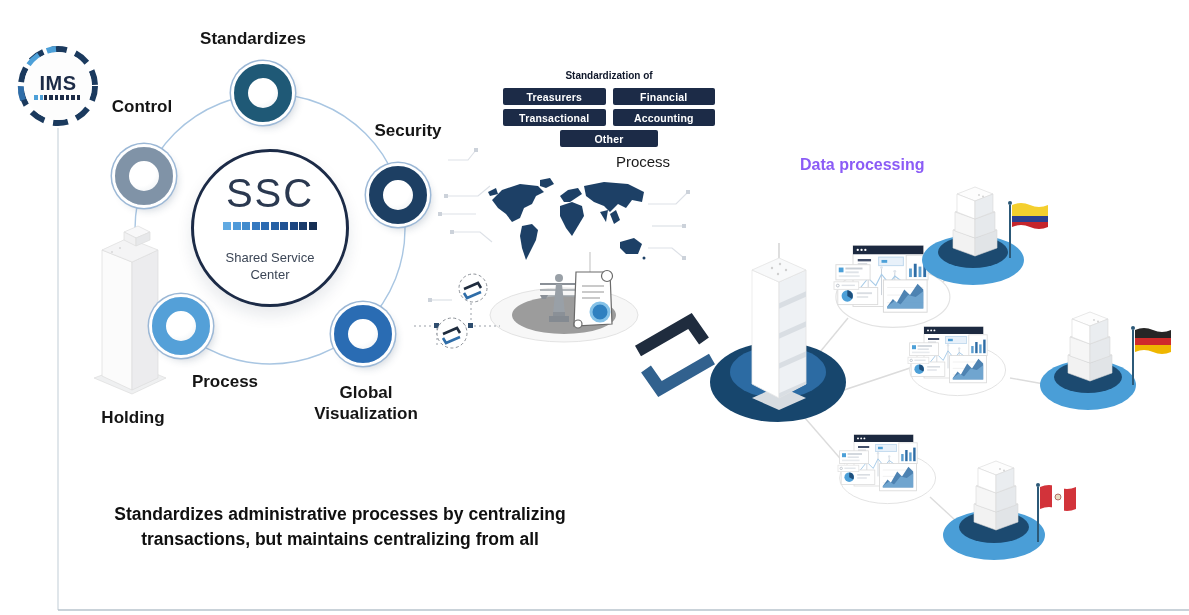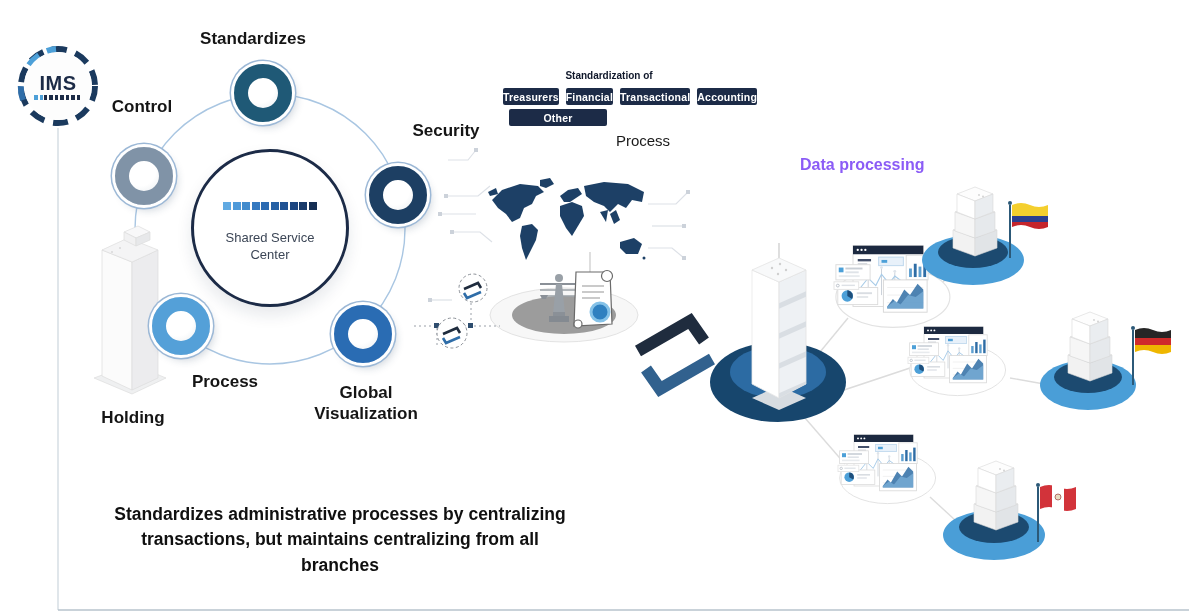--- a/index.html
+++ b/index.html
@@ -43,28 +43,28 @@
   }
   .sat-decentralize{left:234px;top:64px;}
   .sat-control{left:115px;top:147px;}
   .sat-security{left:369px;top:166px;}
   .sat-process{left:152px;top:297px;}
   .sat-global{left:334px;top:305px;}
   
   .lbl{position:absolute;font-weight:bold;font-size:17px;color:#151515;text-align:center;line-height:1.25;z-index:4;}
   .lbl-decentralize{left:197px;top:28px;width:112px;}
   .lbl-control{left:110px;top:96px;width:64px;}
-  .lbl-security{left:408px;top:120px;width:76px;}
+  .lbl-security{left:370px;top:120px;width:76px;}
   .lbl-process{left:186px;top:371px;width:78px;}
   .lbl-global{left:308px;top:370px;width:116px;margin-top:12px;}
   .lbl-holding{left:94px;top:407px;width:78px;}
   
   .std{position:absolute;left:503px;top:70px;width:212px;z-index:4;text-align:center;}
   .std-title{font-size:10px;font-weight:bold;color:#0f172a;margin-bottom:7px;}
-  .std-grid{display:grid;grid-template-columns:1fr 1fr 1fr 1fr;gap:4px 7px;}
+  .std-grid{display:grid;grid-template-columns:1fr 1fr;gap:4px 7px;}
   .tag{
     background:var(--navy);color:#fff;font-size:10.5px;font-weight:bold;
     padding:3px 0 2px;border-radius:2px;letter-spacing:.2px;
   }
   .tag-other{grid-column:1 / 3;width:98px;margin:0 auto;}
   .std-footer{margin-top:6px;font-size:15px;font-weight:500;color:#1a1a1a;transform:translateX(34px);}
   
   .dp-title{position:absolute;left:800px;top:156px;width:130px;
     font-size:16px;font-weight:bold;color:#8b5cf6;z-index:4;}
   
@@ -327,20 +327,21 @@
     <div class="inner">
       <div class="ims">IMS</div>
       <div class="ims-dots">
         <span class="ims-dash light"></span>
         <span class="ims-dash dark"></span>
       </div>
     </div>
   </div>
 
   <div class="hub">
+    <div class="abbr">SSC</div>
     <div class="hub-squares">
         <span style="background: rgb(97, 170, 226);"></span>
         <span style="background: rgb(79, 154, 217);"></span>
         <span style="background: rgb(65, 139, 205);"></span>
         <span style="background: rgb(53, 121, 192);"></span>
         <span style="background: rgb(44, 107, 178);"></span>
         <span style="background: rgb(37, 96, 164);"></span>
         <span style="background: rgb(33, 83, 148);"></span>
         <span style="background: rgb(29, 70, 129);"></span>
         <span style="background: rgb(25, 58, 106);"></span>
@@ -375,16 +376,15 @@
       <div class="tag tag-other">Other</div>
     </div>
     <div class="std-footer">Process</div>
   </div>
 
   <div class="dp-title">Data processing</div>
 
   <div class="caption">
     <div>Standardizes administrative processes by centralizing</div>
     <div>transactions, but maintains centralizing from all</div>
-    <div>branches</div>
   </div>
 
 </div>
 
 </body></html>

